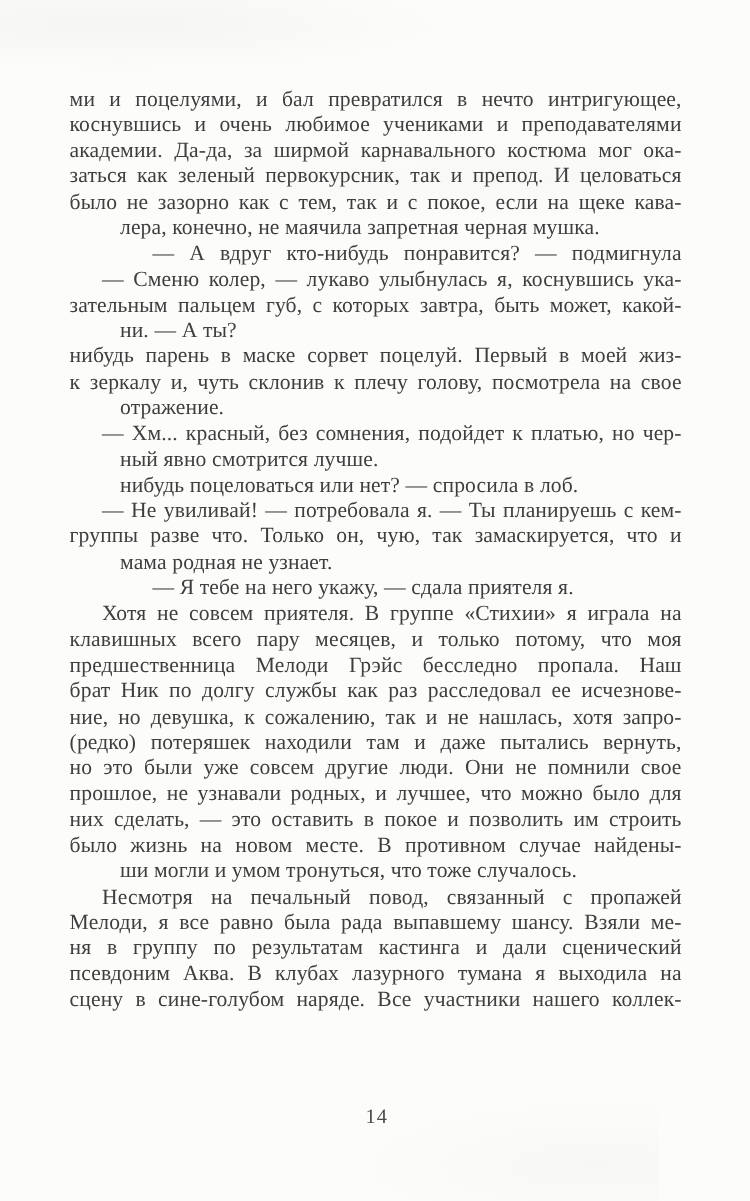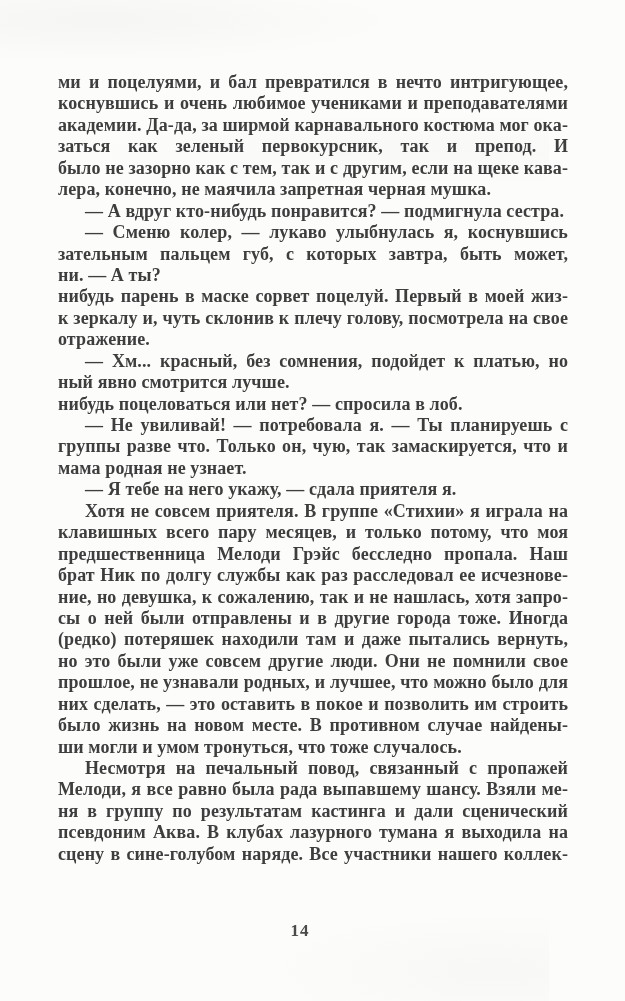--- a/index.html
+++ b/index.html
@@ -17,86 +17,85 @@
     width: 549px;
     height: 1001px;
     font-family: "Liberation Serif", "DejaVu Serif", serif;
     color: #3e3e3e;
     
     background:
       radial-gradient(ellipse 420px 60px at 18% 2%, rgba(120,120,120,0.05), rgba(0,0,0,0) 70%),
       radial-gradient(ellipse 500px 50px at 80% 15%, rgba(140,140,140,0.03), rgba(0,0,0,0) 75%),
       radial-gradient(ellipse 300px 80px at 90% 97%, rgba(140,140,140,0.04), rgba(0,0,0,0) 75%),
       #fcfcfb;
-    font-weight: bold;
   }
   .text-block {
     position: absolute;
     left: 58px;
     top: 72px;
     width: 510px;
   }
   .line {
     font-size: 18px;
     line-height: 21.45px;
     height: 21.45px;
     overflow: hidden;
     text-align: justify;
     text-align-last: justify;
     letter-spacing: 0.1px;
   }
   .line.last {
     text-align-last: left;
+    margin-left: 42px;
   }
   .line.indent {
     text-indent: 27px;
   }
   .page-number {
     position: absolute;
-    left: 45px;
+    left: 59px;
     top: 920px;
     width: 510px;
     text-align: center;
     font-size: 17px;
     line-height: 22px;
     color: #4b4b4b;
     letter-spacing: 1px;
   }
 </style>
 </head>
 <body>
 
 <div class="page">
   <div class="text-block">
       <div class="line">ми и поцелуями, и бал превратился в нечто интригующее,</div>
       <div class="line">коснувшись и очень любимое учениками и преподавателями</div>
       <div class="line">академии. Да-да, за ширмой карнавального костюма мог ока-</div>
       <div class="line">заться как зеленый первокурсник, так и препод. И целоваться</div>
-      <div class="line">было не зазорно как с тем, так и с другим, если на щеке кава-</div>
+      <div class="line">было не зазорно как с тем, так и с покое, если на щеке кава-</div>
       <div class="line last">лера, конечно, не маячила запретная черная мушка.</div>
       <div class="line indent last">— А вдруг кто-нибудь понравится? — подмигнула сестра.</div>
       <div class="line indent">— Сменю колер, — лукаво улыбнулась я, коснувшись ука-</div>
       <div class="line">зательным пальцем губ, с которых завтра, быть может, какой-</div>
       <div class="line last">ни. — А ты?</div>
       <div class="line">нибудь парень в маске сорвет поцелуй. Первый в моей жиз-</div>
       <div class="line">к зеркалу и, чуть склонив к плечу голову, посмотрела на свое</div>
       <div class="line last">отражение.</div>
       <div class="line indent">— Хм... красный, без сомнения, подойдет к платью, но чер-</div>
       <div class="line last">ный явно смотрится лучше.</div>
       <div class="line last">нибудь поцеловаться или нет? — спросила в лоб.</div>
       <div class="line indent">— Не увиливай! — потребовала я. — Ты планируешь с кем-</div>
       <div class="line">группы разве что. Только он, чую, так замаскируется, что и</div>
       <div class="line last">мама родная не узнает.</div>
       <div class="line indent last">— Я тебе на него укажу, — сдала приятеля я.</div>
       <div class="line indent">Хотя не совсем приятеля. В группе «Стихии» я играла на</div>
       <div class="line">клавишных всего пару месяцев, и только потому, что моя</div>
       <div class="line">предшественница Мелоди Грэйс бесследно пропала. Наш</div>
       <div class="line">брат Ник по долгу службы как раз расследовал ее исчезнове-</div>
       <div class="line">ние, но девушка, к сожалению, так и не нашлась, хотя запро-</div>
-      <div class="line">сы о ней были отправлены и в другие города тоже. Иногда</div>
       <div class="line">(редко) потеряшек находили там и даже пытались вернуть,</div>
       <div class="line">но это были уже совсем другие люди. Они не помнили свое</div>
       <div class="line">прошлое, не узнавали родных, и лучшее, что можно было для</div>
       <div class="line">них сделать, — это оставить в покое и позволить им строить</div>
       <div class="line">было жизнь на новом месте. В противном случае найдены-</div>
       <div class="line last">ши могли и умом тронуться, что тоже случалось.</div>
       <div class="line indent">Несмотря на печальный повод, связанный с пропажей</div>
       <div class="line">Мелоди, я все равно была рада выпавшему шансу. Взяли ме-</div>
       <div class="line">ня в группу по результатам кастинга и дали сценический</div>
       <div class="line">псевдоним Аква. В клубах лазурного тумана я выходила на</div>

